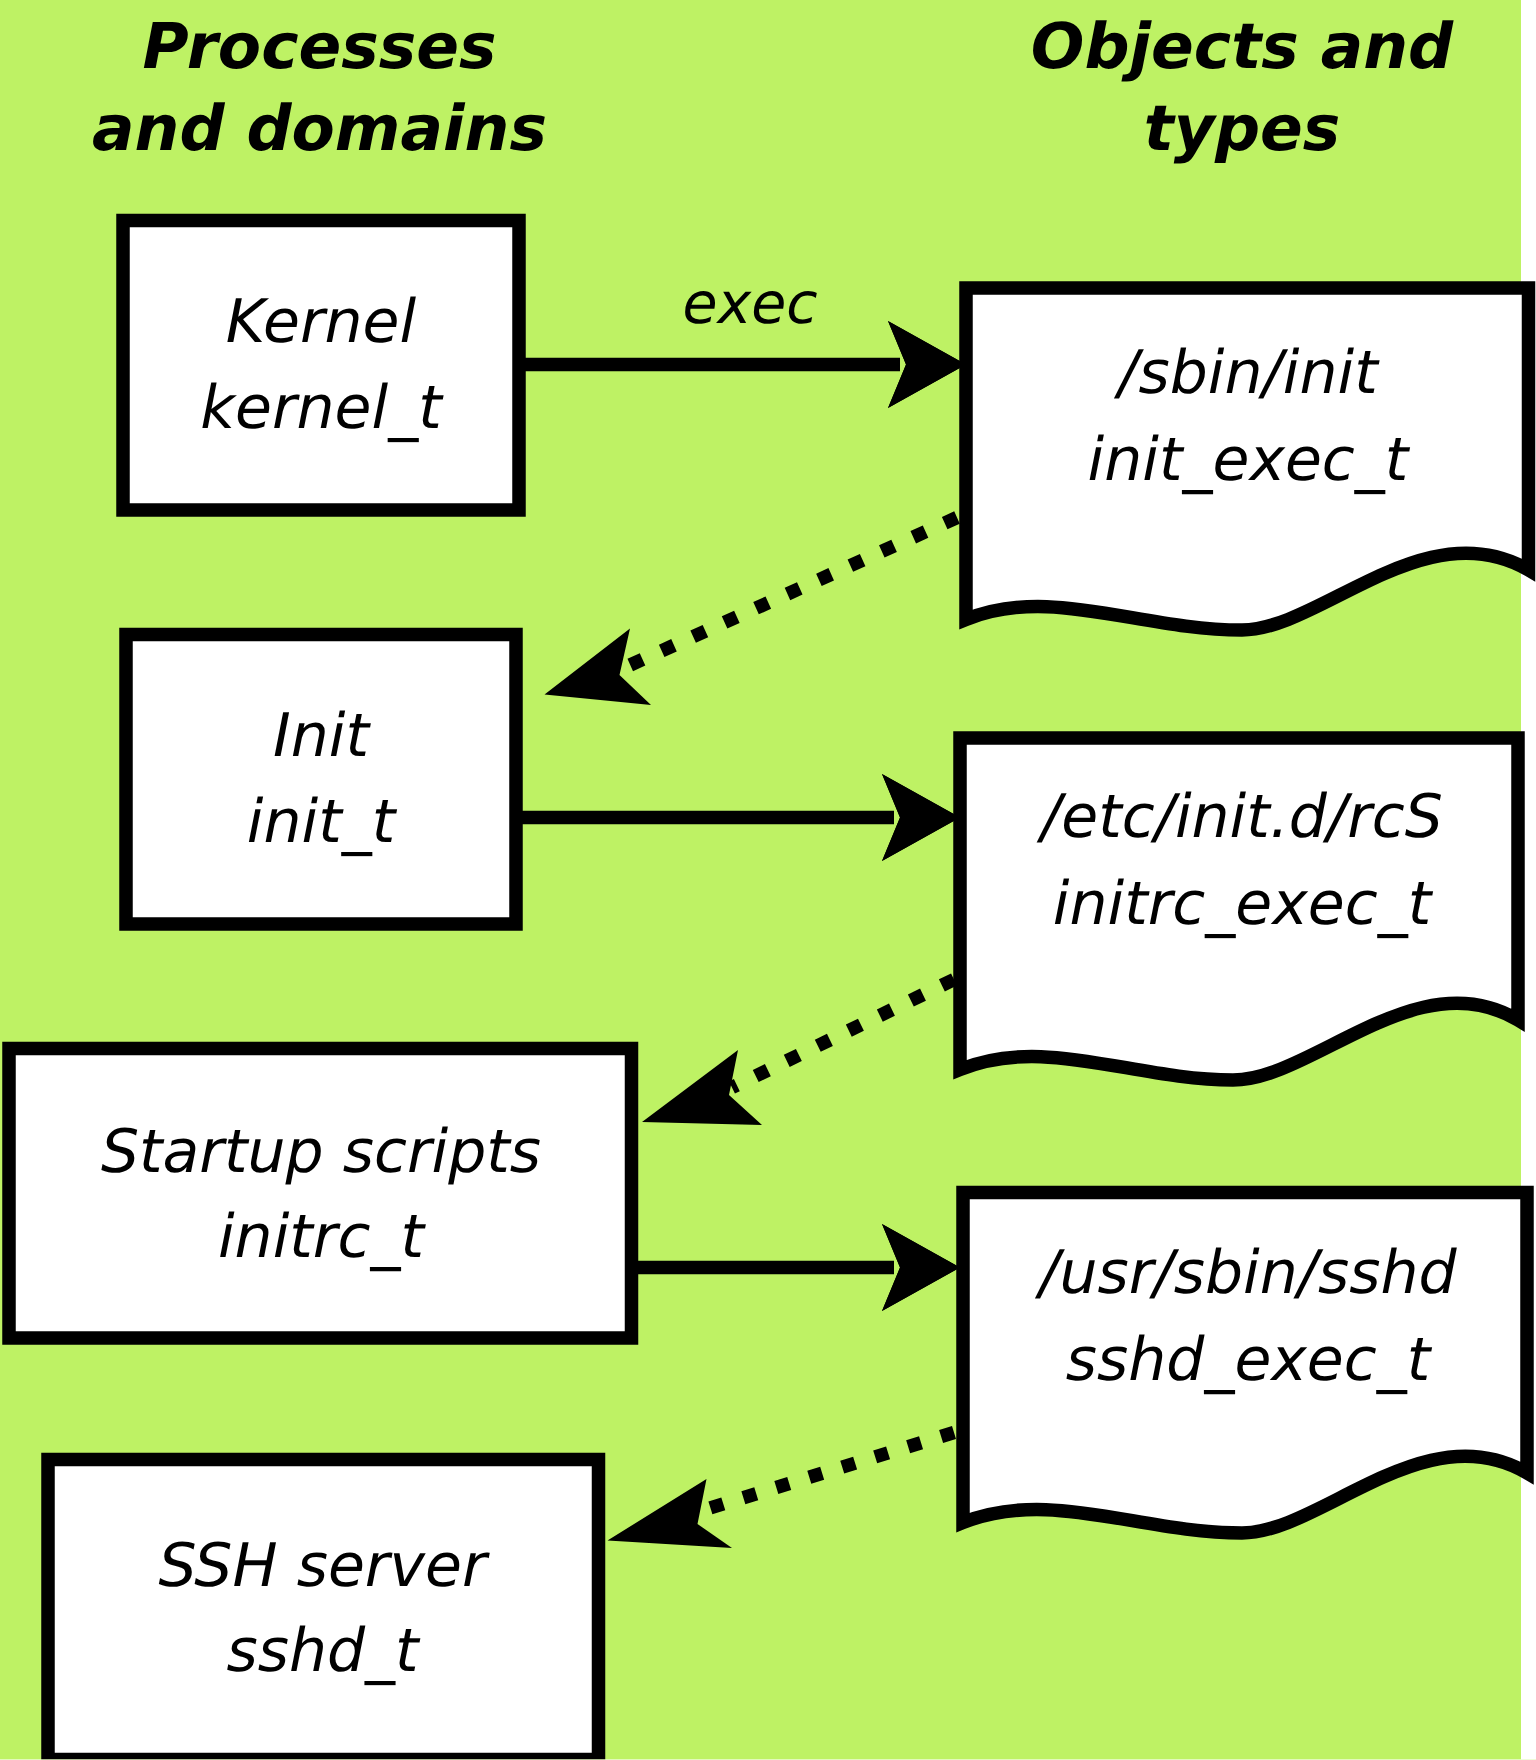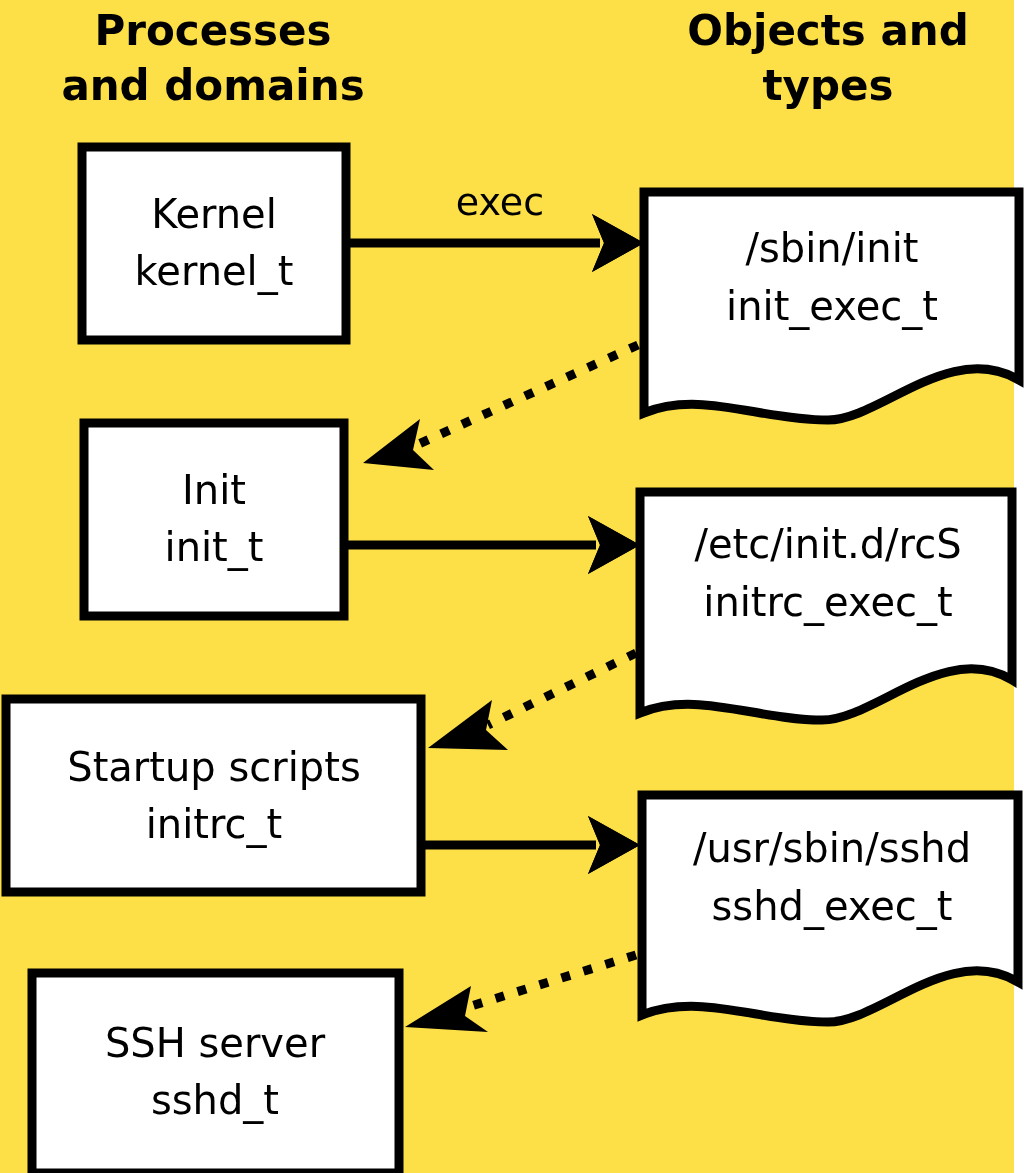--- a/index.html
+++ b/index.html
@@ -10,21 +10,22 @@
   body {
     width: 1024px;
     height: 1173px;
     font-family: "DejaVu Sans", sans-serif;
     overflow: hidden;
   }
   #diagram-root {
     position: relative;
     width: 1014px;
     height: 1173px;
-    background: #fde047;
+    background: #bef264;
+    font-style: italic;
   }
   svg#diagram {
     position: absolute;
     top: 0;
     left: 0;
     width: 1024px;
     height: 1173px;
     display: block;
   }
   .col-header {

